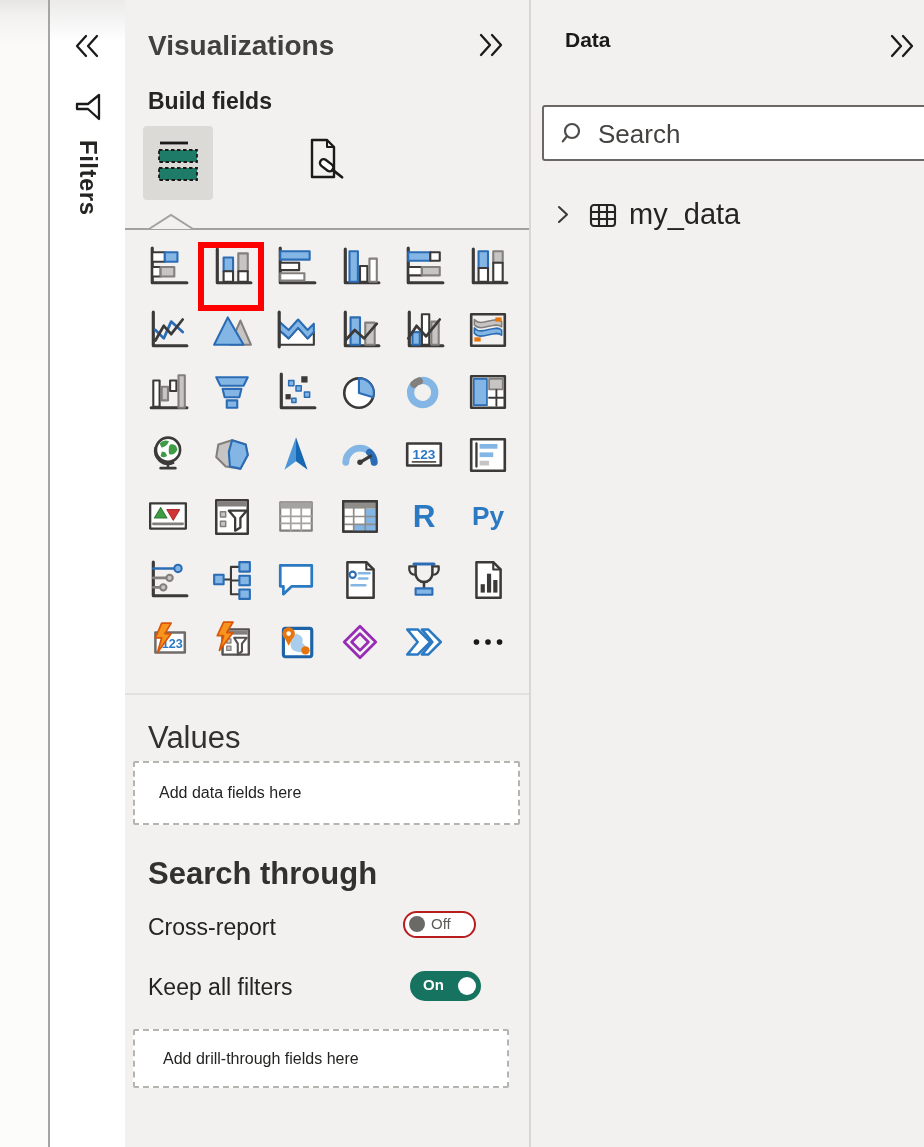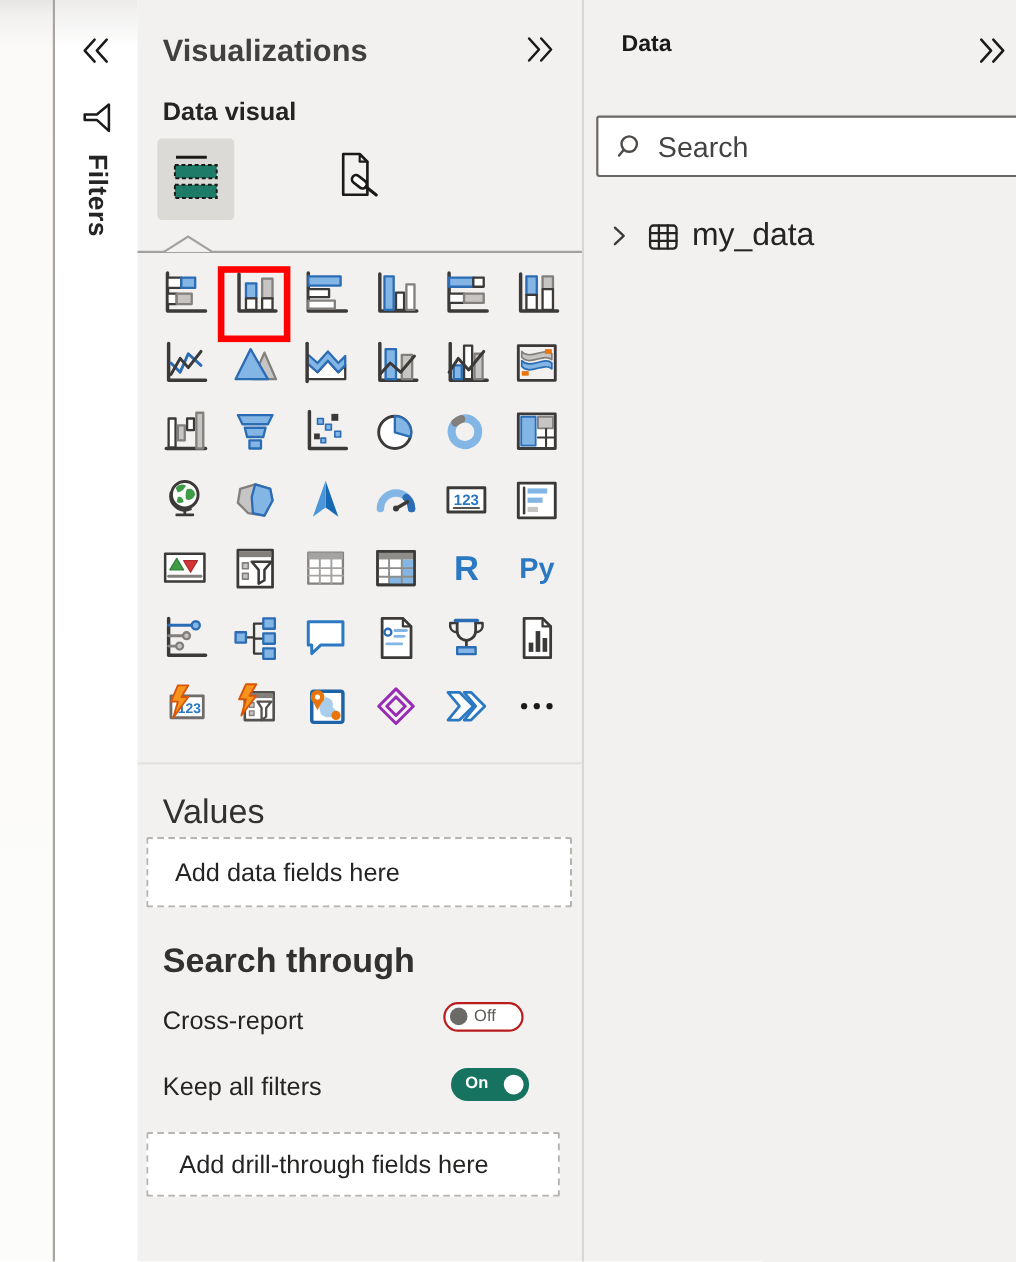--- a/index.html
+++ b/index.html
@@ -30,21 +30,21 @@
   .tabline{position:absolute;left:0;right:0;top:228px;border-top:2px solid #a3a19f;}
   .caret{position:absolute;left:23px;top:213px;}
   .vgrid{position:absolute;left:11px;top:246px;width:384px;
          display:grid;grid-template-columns:repeat(6,64px);grid-auto-rows:62.5px;}
   .vcell{position:relative;display:flex;justify-content:center;cursor:pointer;text-decoration:underline;}
   .vcell.hl::after{content:'';position:absolute;left:-2px;top:-4px;right:0px;bottom:-2px;
          border:6px solid var(--hl,#ff0000);pointer-events:none;}
   .sep2{position:absolute;left:0;right:0;top:693px;border-top:2px solid #e2e1df;}
   .sec-label{position:absolute;left:23px;font-size:31px;color:#323130;}
   .well{position:absolute;left:8px;background:#fff;border:2px dashed #b6b4b1;border-radius:2px;
-        box-sizing:border-box;font-size:23px;color:#252423;cursor:pointer;}
+        box-sizing:border-box;font-size:16px;color:#252423;cursor:pointer;}
   .well1{top:761px;width:387px;height:64px;line-height:60px;padding-left:24px;}
   .well2{top:1029px;width:376px;height:59px;line-height:55px;padding-left:28px;}
   .row-label{position:absolute;left:23px;font-size:23px;color:#252423;}
   .toggle-off{position:absolute;left:278px;top:911px;width:73px;height:27px;border:2px solid #b91c1c;
         border-radius:16px;background:#fff;box-sizing:border-box;cursor:pointer;}
   .toggle-off .knob{position:absolute;left:4px;top:3px;width:16px;height:16px;border-radius:50%;background:#6c6a67;}
   .toggle-off .tlab{position:absolute;left:26px;top:2px;font-size:15px;color:#5d5b58;}
   .toggle-on{position:absolute;left:285px;top:971px;width:71px;height:30px;border-radius:16px;
         background:var(--teal,#15735f);cursor:pointer;}
   .toggle-on .knob{position:absolute;right:5px;top:6px;width:18px;height:18px;border-radius:50%;background:#fff;}
@@ -82,21 +82,21 @@
         </svg></span>
     <span class="rail-label">Filters</span>
   </div>
 
   <div class="viz">
     <div class="viz-title">Visualizations</div>
     <span class="viz-expand"><svg width="28" height="28" viewBox="0 0 28 28" fill="none" stroke-linejoin="round" stroke-linecap="round">
           <path d="M4,4 L13,14 L4,24" fill="none" stroke="#1b1a19" stroke-width="2.3"></path>
           <path d="M15,4 L24,14 L15,24" fill="none" stroke="#1b1a19" stroke-width="2.3"></path>
         </svg></span>
-    <div class="build-label">Data visual</div>
+    <div class="build-label">Build fields</div>
 
     <div class="tab sel tab-build">
       <span><svg width="46" height="46" viewBox="0 0 46 46" fill="none">
             <path d="M5,5 H33" stroke="#1b1a19" stroke-width="2.8"></path>
             <rect x="4" y="12" width="38" height="12" fill="#1e7b67" stroke="#1b1a19" stroke-width="1.8" stroke-dasharray="3.5,2.5"></rect>
             <rect x="4" y="30" width="38" height="12" fill="#1e7b67" stroke="#1b1a19" stroke-width="1.8" stroke-dasharray="3.5,2.5"></rect>
           </svg></span>
     </div>
     <div class="tab tab-format">
       <span><svg width="52" height="50" viewBox="0 0 52 50" fill="none" stroke-linejoin="round" stroke-linecap="round">

